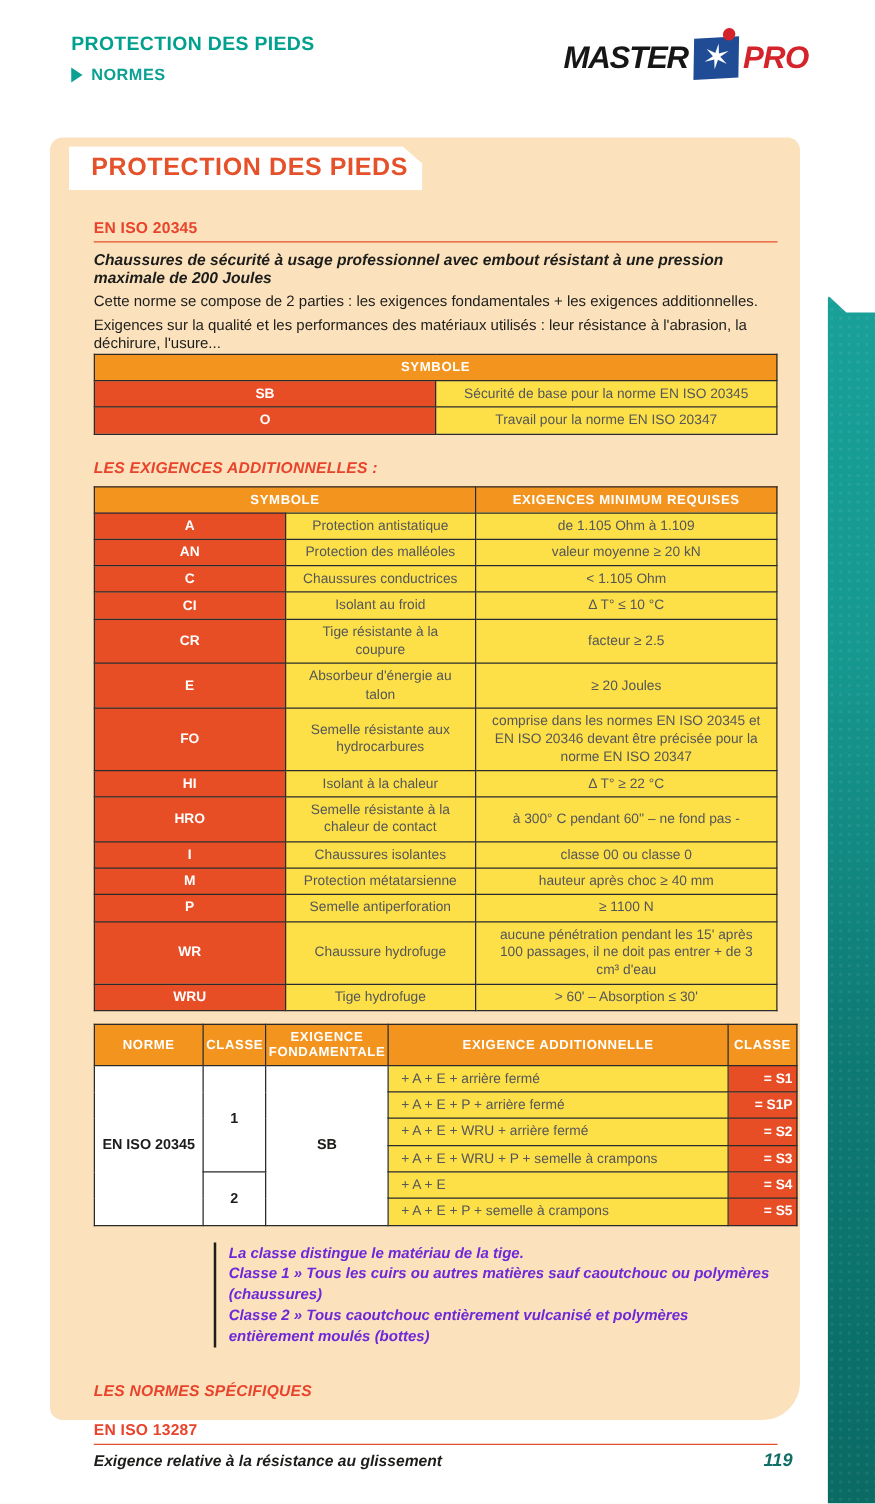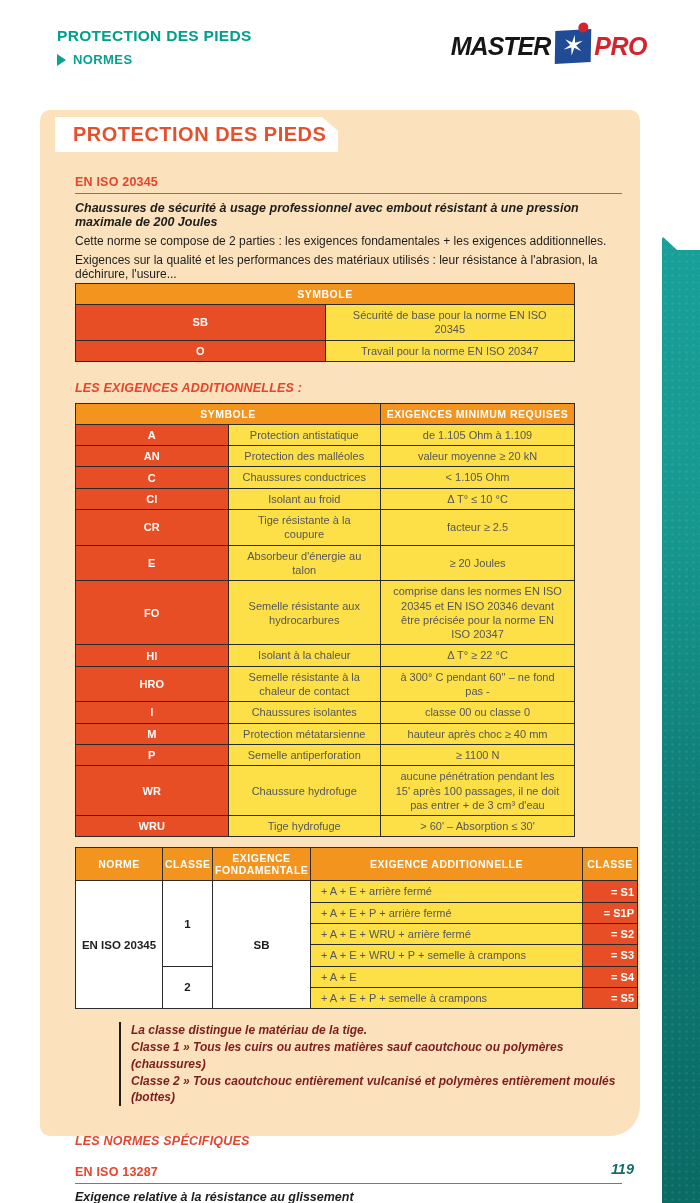--- a/index.html
+++ b/index.html
@@ -94,21 +94,21 @@
     color: #1D1D1B;
   }
   .intro-line { margin-top: 5px; font-size: 12px; color: #1D1D1B; }
 
   .section-heading {
     margin: 19px 0 8px 0;
     color: #E8432B; font-weight: 900; font-style: italic; font-size: 12.5px;
     letter-spacing: .2px;
   }
 
-  table { border-collapse: collapse; width: 500px; table-layout: fixed; }
+  table { border-collapse: collapse; width: 547px; table-layout: fixed; }
   th, td { border: 1px solid #2B2B2B; }
   .th-orange {
     background: #F3941E; color: #ffffff;
     font-size: 10.5px; font-weight: 700; letter-spacing: .5px;
     padding: 4px 2px; text-align: center;
   }
   .td-symbol {
     background: #E84E25; color: #ffffff;
     font-weight: 700; font-size: 11px; text-align: center; padding: 3px 2px;
   }
@@ -119,24 +119,24 @@
   .td-left { text-align: left; padding-left: 10px; }
   .td-bold-dark { background:#ffffff; color:#1D1D1B; font-weight:700; font-size:11.5px; text-align:center; padding:3px; }
   .td-redclass {
     background: #E84E25; color: #ffffff;
     font-weight: 700; font-size: 11px; text-align: right; padding: 3px 3px 3px 9px;
   }
   .tbl { margin-top: 2px; }
   .tbl-classes { margin-top: 10px; }
 
   .notes {
-    margin: 13px 0 0 44px;
+    margin: 13px 0 0 96px;
     border-left: 2px solid #1D1D1B;
     padding-left: 10px;
-    color: #7f1d1d; font-size: 12px; font-weight: 700; font-style: italic;
+    color: #6d28d9; font-size: 12px; font-weight: 700; font-style: italic;
     line-height: 1.4;
   }
 
   .spec-heading { margin-top: 28px; }
   .norm-code-2 { margin-top: 17px; }
   .glis-subtitle {
     margin-top: 6px;
     color: #1D1D1B; font-size: 12.5px; font-weight: 700; font-style: italic;
   }
 

